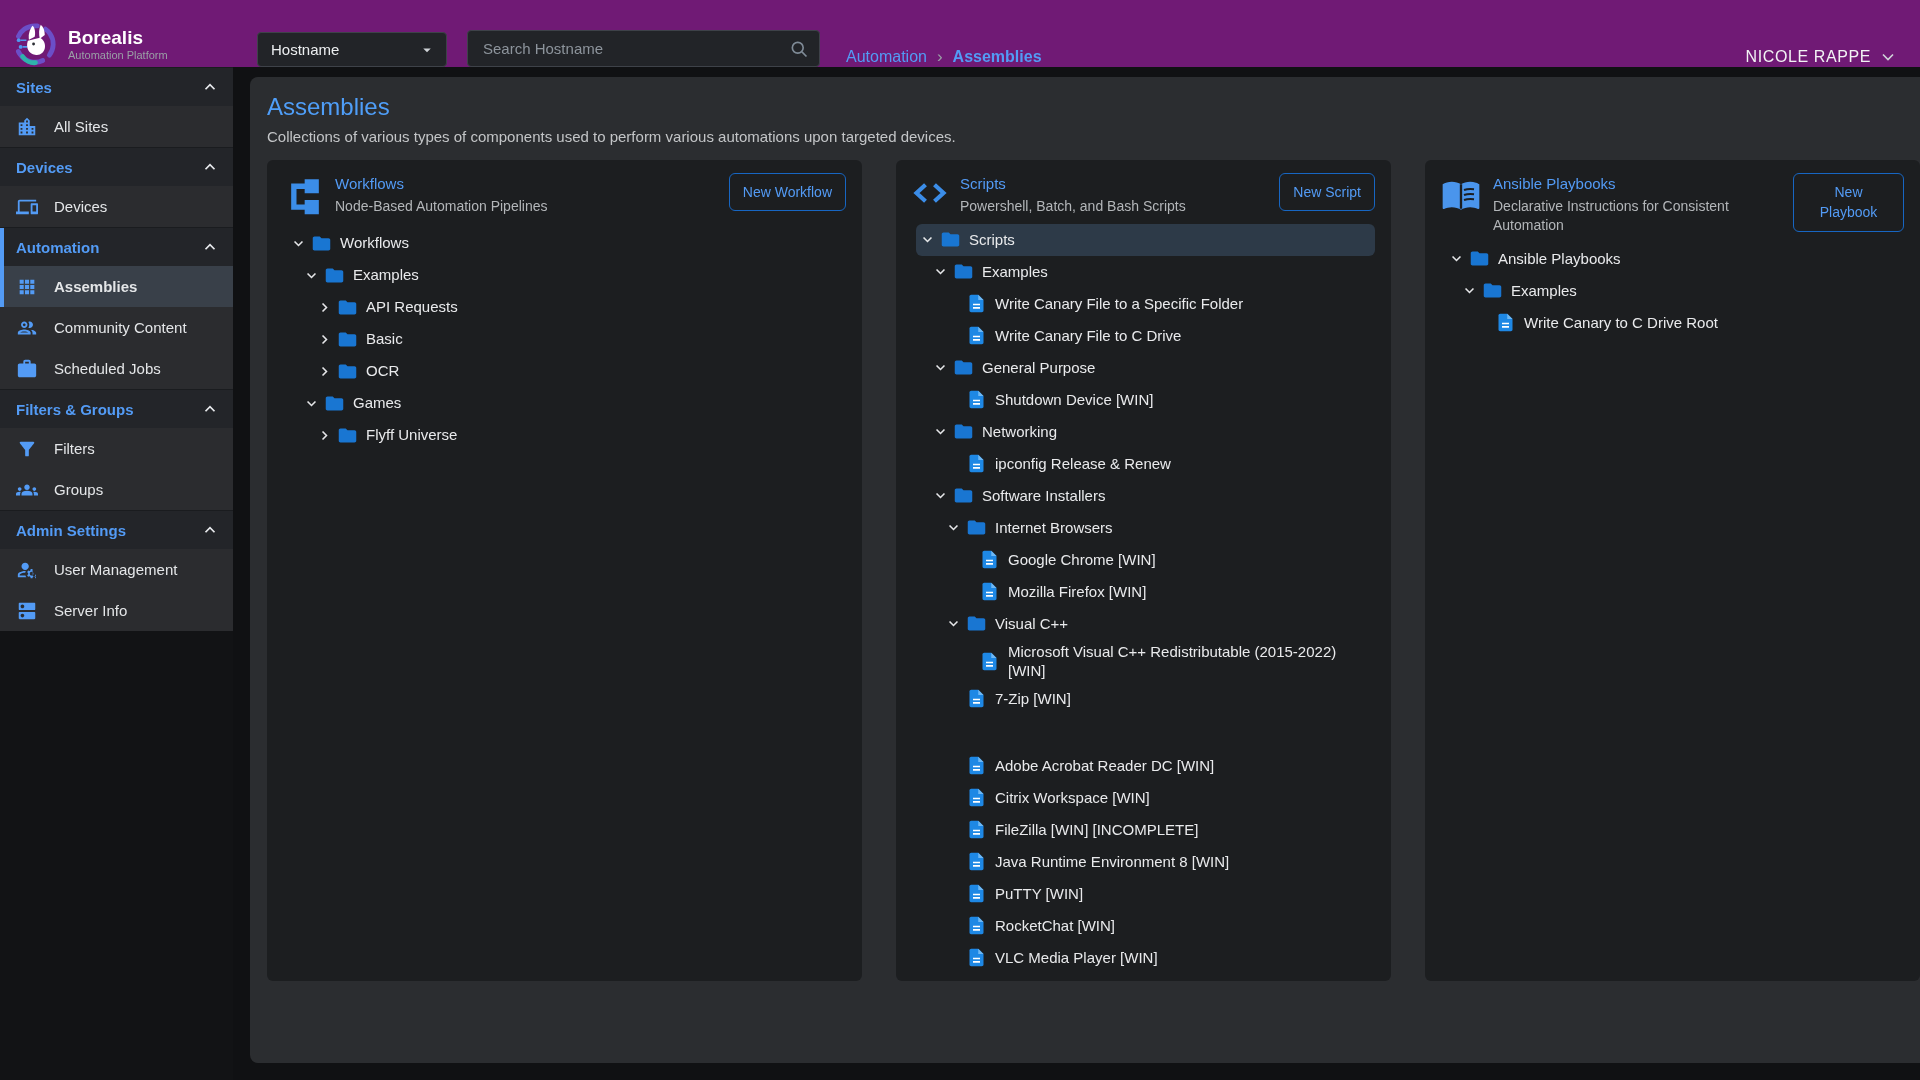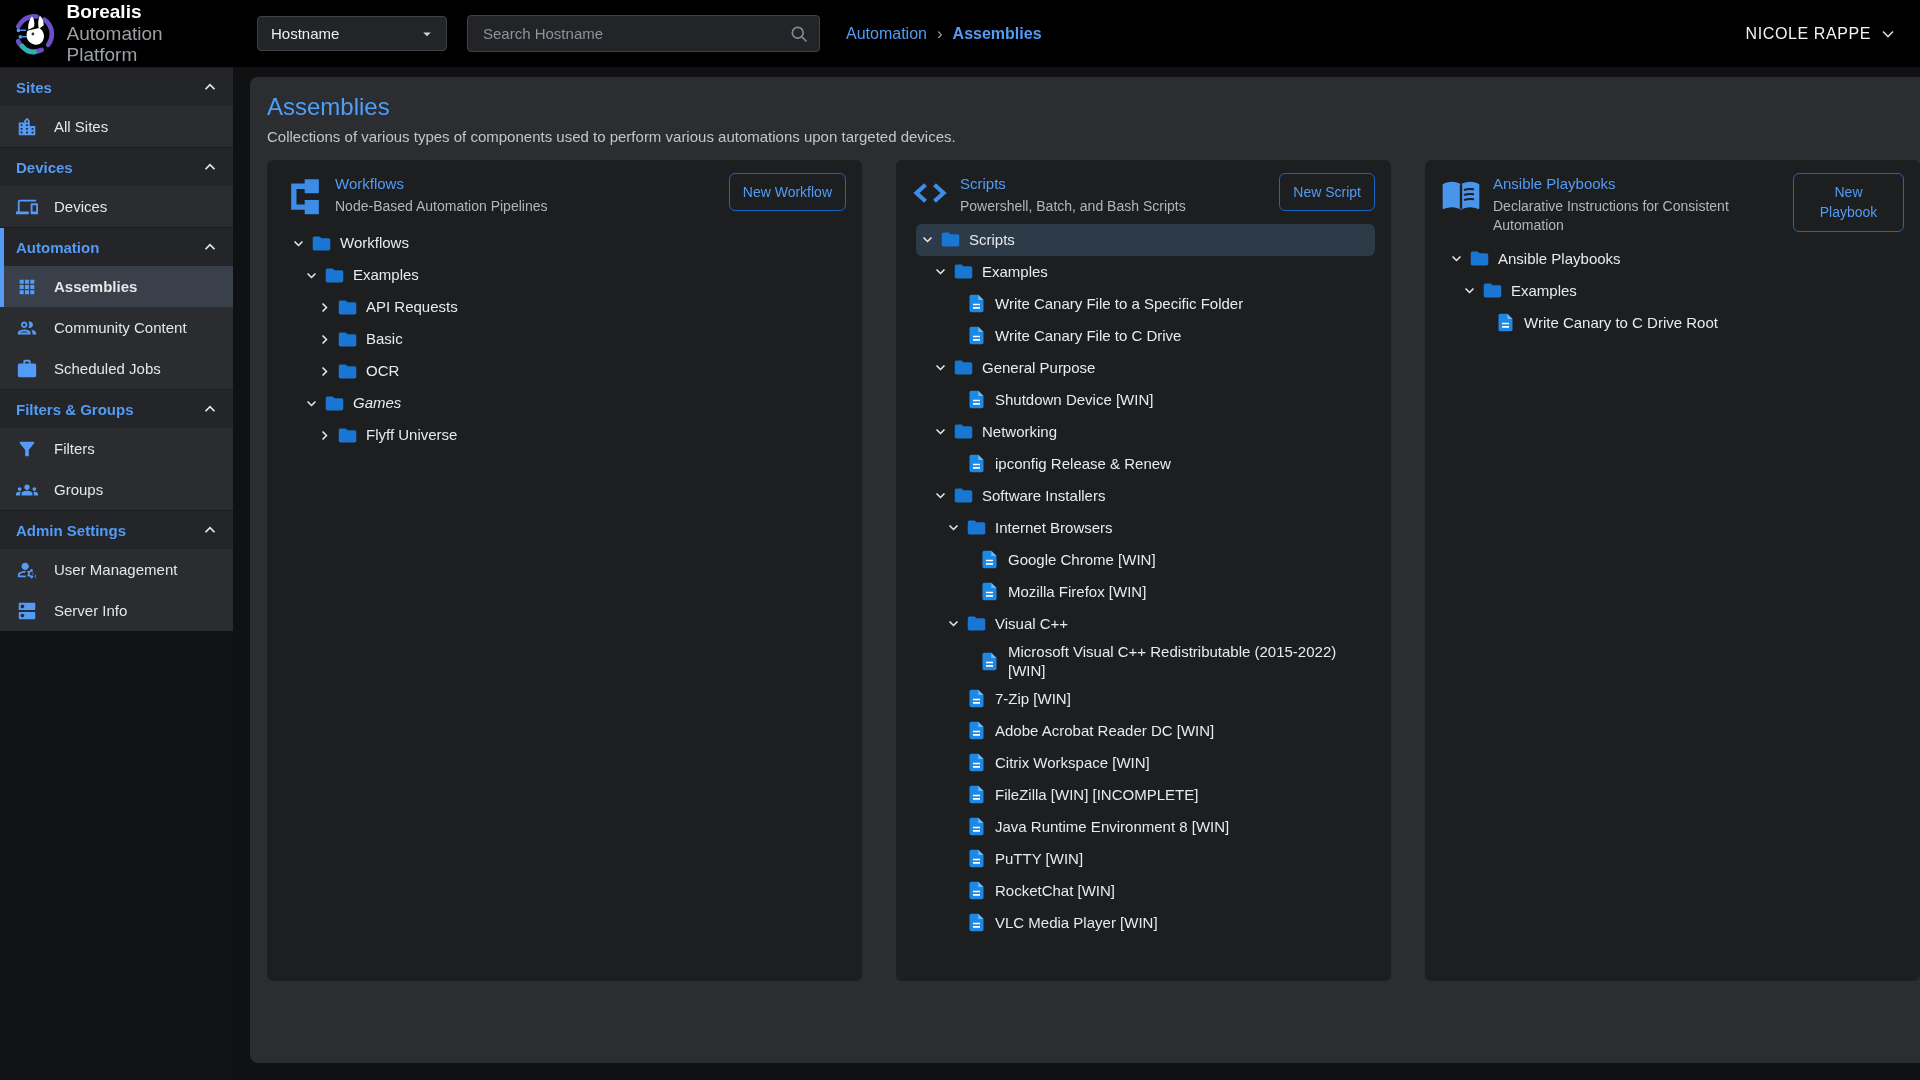--- a/index.html
+++ b/index.html
@@ -3,25 +3,25 @@
 <meta charset="utf-8">
 <style>
   * { box-sizing: border-box; }
   html,body { margin:0; padding:0; }
   body {
     width:1920px; height:1080px; overflow:hidden;
     background:#101113; color:#e8eaed;
     font-family:"Liberation Sans", sans-serif;
   }
   
-  .topbar { height:67px; background:#000000; display:flex; align-items:center; }
+  .topbar { height:67px; background:#701a75; display:flex; align-items:flex-end; }
   .brand { width:233px; flex-shrink:0; display:flex; align-items:center; gap:10px; padding-left:12px; }
   .brand-text { display:flex; flex-direction:column; line-height:1.15; }
   .brand-name { font-size:19px; font-weight:bold; color:#ffffff; }
-  .brand-sub { font-size:19px; color:#9aa0a6; }
+  .brand-sub { font-size:11px; color:#9aa0a6; }
   .host-select { margin-left:24px; width:190px; height:35px; background:#222428; border:1px solid #3e4249;
     border-radius:4px; display:flex; align-items:center; justify-content:space-between; padding:0 10px 0 13px;
     font-size:15px; color:#eceef0; cursor:pointer; }
   .searchbox { margin-left:20px; width:353px; height:37px; background:#222428; border:1px solid #3e4249;
     border-radius:4px; display:flex; align-items:center; padding:0 10px 0 13px; }
   .searchbox input { flex:1; background:transparent; border:none; outline:none; color:#e8eaed;
     font-size:15px; font-family:inherit; }
   .searchbox input::placeholder { color:#8d949c; }
   .breadcrumb { margin-left:26px; display:flex; align-items:center; gap:10px; font-size:16px; }
   .breadcrumb a { color:#539bf5; text-decoration:none; }
@@ -276,21 +276,21 @@
                     <path d="M9.5 7l5 5-5 5" stroke="#e6e7e9" stroke-width="2" fill="none"></path>
                   </svg>
                 </span>
                 <span class="ticon">
                   <svg width="21" height="21" viewBox="0 0 24 24">
                     <path d="M10 4H4c-1.1 0-2 .9-2 2v12c0 1.1.9 2 2 2h16c1.1 0 2-.9 2-2V8c0-1.1-.9-2-2-2h-8l-2-2z" fill="#1976d2"></path>
                   </svg>
                 </span>
                 <span class="tlabel">OCR</span>
               </div>
-              <div class="trow" style="padding-left: 13px; font-style: italic;">
+              <div class="trow" style="padding-left: 13px;">
                 <span class="slot">
                   <svg width="19" height="19" viewBox="0 0 24 24">
                     <path d="M7 9.5l5 5 5-5" stroke="#e6e7e9" stroke-width="2" fill="none"></path>
                   </svg>
                 </span>
                 <span class="ticon">
                   <svg width="21" height="21" viewBox="0 0 24 24">
                     <path d="M10 4H4c-1.1 0-2 .9-2 2v12c0 1.1.9 2 2 2h16c1.1 0 2-.9 2-2V8c0-1.1-.9-2-2-2h-8l-2-2z" fill="#1976d2"></path>
                   </svg>
                 </span>
@@ -495,21 +495,21 @@
                 <span class="slot"></span>
                 <span class="ticon">
                   <svg width="21" height="21" viewBox="0 0 24 24">
                     <path d="M14 2H6c-1.1 0-2 .9-2 2v16c0 1.1.9 2 2 2h12c1.1 0 2-.9 2-2V8l-6-6z" fill="#1e88e5"></path>
                     <path d="M14 2l6 6h-6z" fill="#6fb8f4"></path>
                     <path d="M8 13.2h8M8 17h8" stroke="#ffffff" stroke-width="1.8"></path>
                   </svg>
                 </span>
                 <span class="tlabel">7-Zip [WIN]</span>
               </div>
-              <div class="trow" style="padding-left: 26px;">
+              <div class="trow" style="padding-left: 26px; margin-top: 35px;">
                 <span class="slot"></span>
                 <span class="ticon">
                   <svg width="21" height="21" viewBox="0 0 24 24">
                     <path d="M14 2H6c-1.1 0-2 .9-2 2v16c0 1.1.9 2 2 2h12c1.1 0 2-.9 2-2V8l-6-6z" fill="#1e88e5"></path>
                     <path d="M14 2l6 6h-6z" fill="#6fb8f4"></path>
                     <path d="M8 13.2h8M8 17h8" stroke="#ffffff" stroke-width="1.8"></path>
                   </svg>
                 </span>
                 <span class="tlabel">Adobe Acrobat Reader DC [WIN]</span>
               </div>

